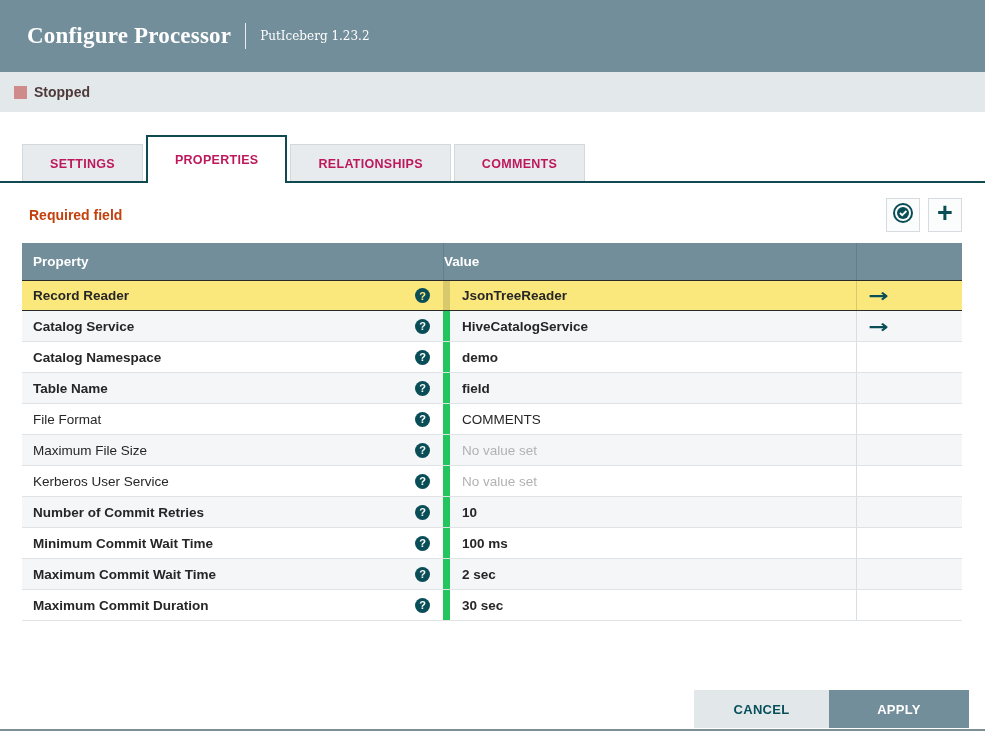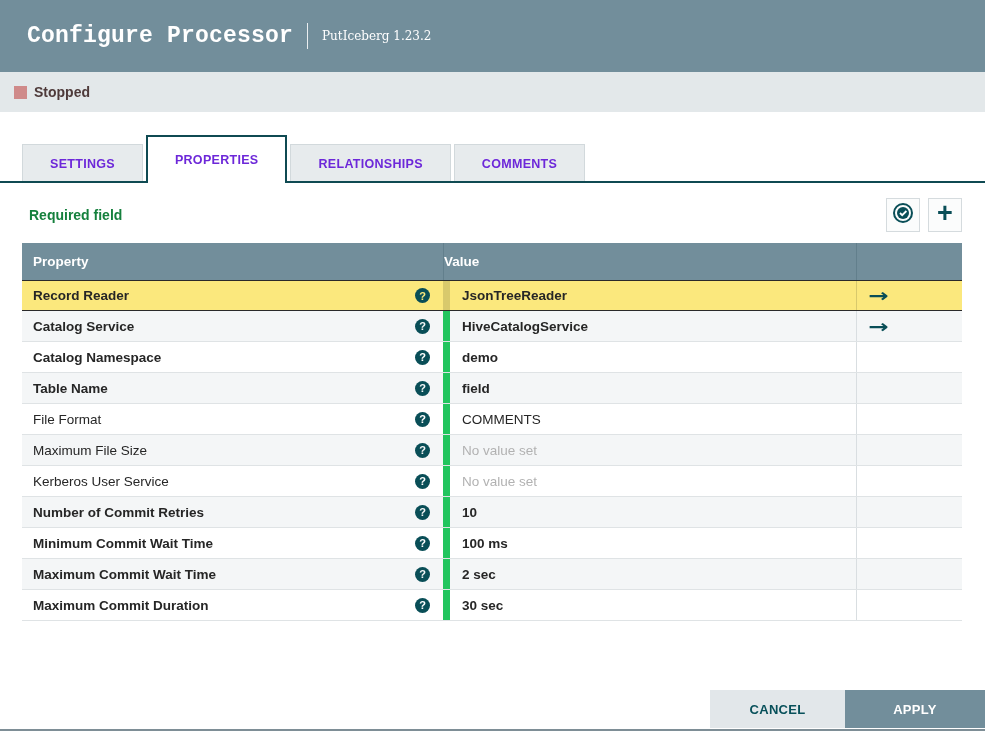--- a/index.html
+++ b/index.html
@@ -14,21 +14,21 @@
 
   
   .dialog-header {
     height: 72px;
     background: #728e9b;
     display: flex;
     align-items: center;
     padding-left: 27px;
   }
   .dialog-title {
-    font-family: Liberation Mono, monospace;
+    font-family: Liberation Serif, serif;
     font-weight: bold;
     font-size: 23px;
     color: #ffffff;
     letter-spacing: 0.2px;
   }
   .title-sep {
     width: 1px;
     height: 26px;
     background: rgba(255,255,255,0.85);
     margin: 0 14px;
@@ -81,21 +81,21 @@
     background: #e7ebed;
     border: 1px solid #d2d9dc;
     border-bottom: none;
     display: flex;
     align-items: center;
     justify-content: center;
     padding: 0 27px;
     margin-right: 3px;
     font-size: 12.5px;
     font-weight: bold;
-    color: #6d28d9;
+    color: #be185d;
     letter-spacing: 0.3px;
     cursor: pointer;
     z-index: 0;
   }
   .tab.active {
     height: 48px;
     background: #ffffff;
     border: 2px solid #0f4a52;
     border-bottom: none;
     z-index: 2;
@@ -105,21 +105,21 @@
   
   .panel-header {
     display: flex;
     justify-content: space-between;
     align-items: center;
     padding: 15px 23px 11px 29px;
   }
   .required-label {
     font-weight: bold;
     font-size: 14px;
-    color: #15803d;
+    color: #c2410c;
   }
   .panel-actions { display: flex; gap: 8px; }
   .icon-button {
     width: 34px; height: 34px;
     background: #fbfcfc;
     border: 1px solid #d5dbde;
     display: flex;
     align-items: center;
     justify-content: center;
     cursor: pointer;
@@ -195,21 +195,21 @@
     font-size: 18px;
     font-weight: bold;
     color: #094e57;
     transform: scaleX(1.35);
     display: inline-block;
   }
 
   
   .footer {
     position: absolute;
-    right: 0;
+    right: 16px;
     bottom: 3px;
     display: flex;
   }
   .btn {
     height: 38px;
     display: flex;
     align-items: center;
     justify-content: center;
     font-size: 13px;
     font-weight: bold;

